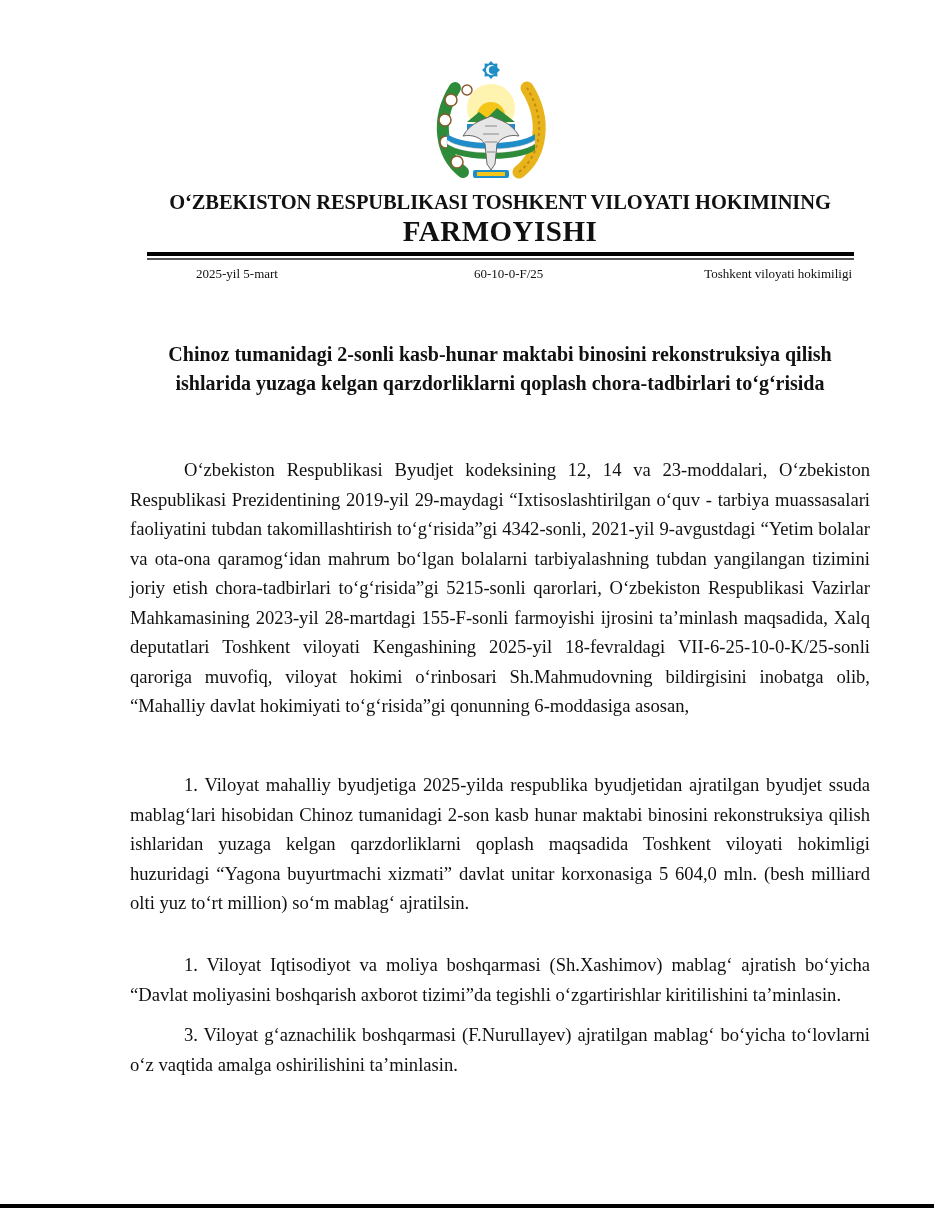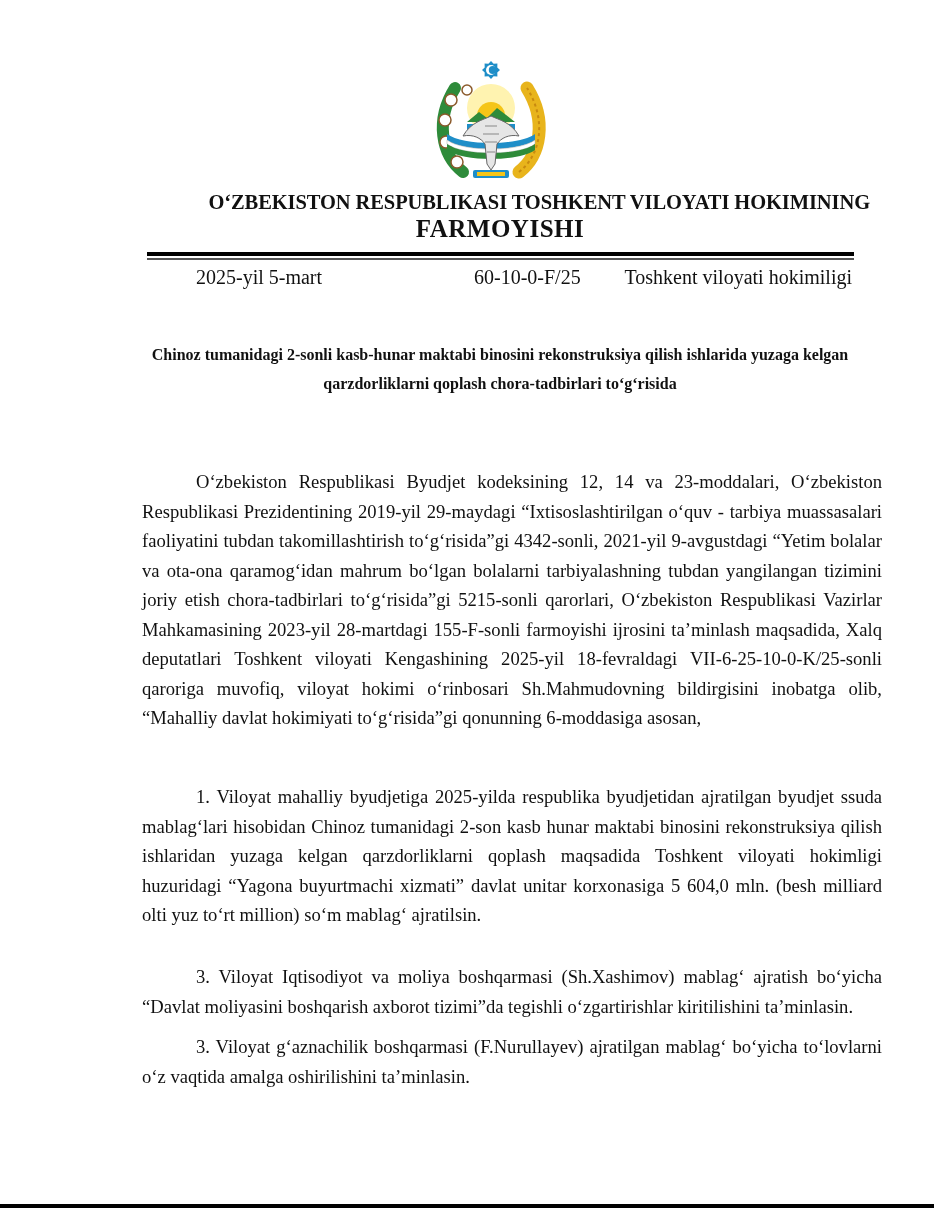--- a/index.html
+++ b/index.html
@@ -3,41 +3,41 @@
 <meta charset="utf-8">
 <style>
   html, body { margin: 0; padding: 0; }
   body {
     width: 934px; height: 1208px; position: relative; overflow: hidden;
     background: #ffffff; color: #111111;
     font-family: "Liberation Serif", serif;
   }
   .emblem { position: absolute; left: 433px; top: 60px; width: 116px; height: 124px; }
   .hdr-title {
-    position: absolute; left: 130px; width: 740px; top: 191px; text-align: right;
+    position: absolute; left: 130px; width: 740px; top: 191px; text-align: center;
     font-weight: bold; font-size: 20.5px; letter-spacing: -0.1px; white-space: nowrap;
   }
   .hdr-sub {
     position: absolute; left: 130px; width: 740px; top: 215px; text-align: center;
-    font-weight: bold; font-size: 25px; letter-spacing: 0.5px;
+    font-weight: bold; font-size: 29px; letter-spacing: 0.5px;
   }
   .rule-thick { position: absolute; left: 147px; width: 707px; top: 252px; height: 4px; background: #000; }
   .rule-thin  { position: absolute; left: 147px; width: 707px; top: 258px; height: 2px; background: #555; }
-  .meta { position: absolute; top: 266px; font-size: 20px; white-space: nowrap; }
+  .meta { position: absolute; top: 266px; font-size: 13px; white-space: nowrap; }
   .meta.date { left: 196px; }
   .meta.num  { left: 474px; }
   .meta.org  { right: 82px; }
   .doc-title {
     position: absolute; left: 130px; width: 740px; top: 340px; text-align: center;
-    font-weight: bold; font-size: 16px; line-height: 29px;
+    font-weight: bold; font-size: 20px; line-height: 29px;
   }
   .para {
     position: absolute; left: 130px; width: 740px;
     font-size: 18.6px; line-height: 29.5px; text-align: justify;
-    text-indent: 54px; margin: 12px;
+    text-indent: 54px; margin: 0;
   }
   .p-pre { top: 455px; }
   .p-1 { top: 770px; }
   .p-2 { top: 950px; }
   .p-3 { top: 1020px; }
   .bottom-bar { position: absolute; left: 0; right: 0; bottom: 0; height: 4px; background: #000; }
 </style>
 </head>
 <body>
 
@@ -85,16 +85,16 @@
 <div class="rule-thin"></div>
 
 <div class="meta date">2025-yil 5-mart</div>
 <div class="meta num">60-10-0-F/25</div>
 <div class="meta org">Toshkent viloyati hokimiligi</div>
 
 <div class="doc-title">Chinoz tumanidagi 2-sonli kasb-hunar maktabi binosini rekonstruksiya qilish ishlarida yuzaga kelgan qarzdorliklarni qoplash chora-tadbirlari to‘g‘risida</div>
 
 <p class="para p-pre">O‘zbekiston Respublikasi Byudjet kodeksining 12, 14 va 23-moddalari, O‘zbekiston Respublikasi Prezidentining 2019-yil 29-maydagi “Ixtisoslashtirilgan o‘quv - tarbiya muassasalari faoliyatini tubdan takomillashtirish to‘g‘risida”gi 4342-sonli, 2021-yil 9-avgustdagi “Yetim bolalar va ota-ona qaramog‘idan mahrum bo‘lgan bolalarni tarbiyalashning tubdan yangilangan tizimini joriy etish chora-tadbirlari to‘g‘risida”gi 5215-sonli qarorlari, O‘zbekiston Respublikasi Vazirlar Mahkamasining 2023-yil 28-martdagi 155-F-sonli farmoyishi ijrosini ta’minlash maqsadida, Xalq deputatlari Toshkent viloyati Kengashining 2025-yil 18-fevraldagi VII-6-25-10-0-K/25-sonli qaroriga muvofiq, viloyat hokimi o‘rinbosari Sh.Mahmudovning bildirgisini inobatga olib, “Mahalliy davlat hokimiyati to‘g‘risida”gi qonunning 6-moddasiga asosan,</p>
 <p class="para p-1">1. Viloyat mahalliy byudjetiga 2025-yilda respublika byudjetidan ajratilgan byudjet ssuda mablag‘lari hisobidan Chinoz tumanidagi 2-son kasb hunar maktabi binosini rekonstruksiya qilish ishlaridan yuzaga kelgan qarzdorliklarni qoplash maqsadida Toshkent viloyati hokimligi huzuridagi “Yagona buyurtmachi xizmati” davlat unitar korxonasiga 5 604,0 mln. (besh milliard olti yuz to‘rt million) so‘m mablag‘ ajratilsin.</p>
-<p class="para p-2">3. Viloyat Iqtisodiyot va moliya boshqarmasi (Sh.Xashimov) mablag‘ ajratish bo‘yicha “Davlat moliyasini boshqarish axborot tizimi”da tegishli o‘zgartirishlar kiritilishini ta’minlasin.</p>
+<p class="para p-2">1. Viloyat Iqtisodiyot va moliya boshqarmasi (Sh.Xashimov) mablag‘ ajratish bo‘yicha “Davlat moliyasini boshqarish axborot tizimi”da tegishli o‘zgartirishlar kiritilishini ta’minlasin.</p>
 <p class="para p-3">3. Viloyat g‘aznachilik boshqarmasi (F.Nurullayev) ajratilgan mablag‘ bo‘yicha to‘lovlarni o‘z vaqtida amalga oshirilishini ta’minlasin.</p>
 
 <div class="bottom-bar"></div>
 
 </body></html>

